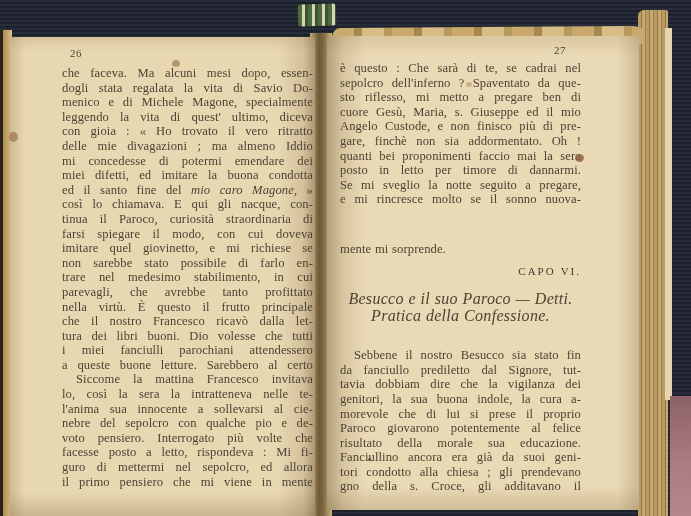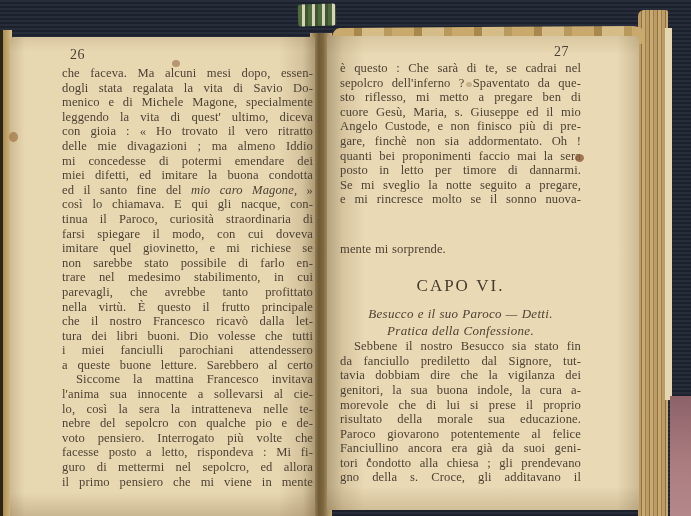--- a/index.html
+++ b/index.html
@@ -61,44 +61,44 @@
     left:327px; top:36px; width:312px; height:474px;
     border-radius:2px 4px 0 0;
     background:
       linear-gradient(90deg, rgba(100,78,45,.40) 0, rgba(130,105,65,.18) 5%, rgba(130,105,65,0) 12%),
       linear-gradient(270deg, rgba(120,95,55,.25) 0, rgba(120,95,55,0) 7%),
       linear-gradient(0deg, rgba(120,95,55,.22) 0, rgba(120,95,55,0) 5%),
       linear-gradient(180deg, rgba(150,125,80,.20) 0, rgba(150,125,80,0) 4%),
       #e9d9b4;
   }
   .pagenum{
-    position:absolute; font-size:14px; letter-spacing:.5px; color:#4a3f32;
+    position:absolute; font-size:11px; letter-spacing:.5px; color:#4a3f32;
   }
   .pagenum-left{ left:60px; top:10px; }
   .pagenum-right{ left:227px; top:8px; }
   .text-block{
     position:absolute; font-size:12.6px; line-height:14.6px;
     letter-spacing:.1px; word-spacing:.4px;
   }
   .text-left{ left:52px; top:29px; width:251px; }
   .text-right{ left:13px; top:25px; width:241px; }
   .tl{ text-align:justify; text-align-last:justify; }
   .tl.end{ text-align-last:left;margin-top:35px; }
   .tl.ind{ text-indent:14px; }
   .it{ font-style:italic; }
   .chapter-heading{
-    text-align:center; letter-spacing:2px; font-size:17px;
-    margin-top:22px; color:#463b2e;
+    text-align:right; letter-spacing:2px; font-size:11px;
+    margin-top:7px; color:#463b2e;
   }
   .chapter-subtitle{ margin-top:13px; }
   .chapter-subtitle .tl{
     text-align:left; text-align-last:center; font-style:italic;
-    font-size:13px; line-height:16.5px; letter-spacing:.3px;
+    font-size:16px; line-height:16.5px; letter-spacing:.3px;
   }
-  .para2{ margin-top:0; }
+  .para2{ margin-top:24px; }
   
   .stain{ position:absolute; border-radius:50%; filter:blur(.6px); }
   .stain-1{ left:172px; top:60px;  width:8px; height:7px; background:rgba(139,101,57,.55); }
   .stain-2{ left:9px;   top:132px; width:9px; height:10px; background:rgba(150,104,52,.6); }
   .stain-3{ left:575px; top:154px; width:9px; height:8px; background:rgba(141,92,60,.8); }
   .stain-4{ left:466px; top:82px;  width:6px; height:5px; background:rgba(150,115,70,.4); }
   .stain-5{ left:368px; top:458px; width:3px; height:3px; background:rgba(60,48,35,.7); }
 </style>
 </head>
 <body>
@@ -131,22 +131,22 @@
         <div class="tl">imitare quel giovinetto, e mi richiese se</div>
         <div class="tl">non sarebbe stato possibile di farlo en-</div>
         <div class="tl">trare nel medesimo stabilimento, in cui</div>
         <div class="tl">parevagli, che avrebbe tanto profittato</div>
         <div class="tl">nella virtù. È questo il frutto principale</div>
         <div class="tl">che il nostro Francesco ricavò dalla let-</div>
         <div class="tl">tura dei libri buoni. Dio volesse che tutti</div>
         <div class="tl">i miei fanciulli parochiani attendessero</div>
         <div class="tl">a queste buone letture. Sarebbero al certo</div>
         <div class="tl ind">Siccome la mattina Francesco invitava</div>
+        <div class="tl">lo, così la sera la intratteneva nelle te-</div>
         <div class="tl">l'anima sua innocente a sollevarsi al cie-</div>
-        <div class="tl">lo, così la sera la intratteneva nelle te-</div>
         <div class="tl">nebre del sepolcro con qualche pio e de-</div>
         <div class="tl">voto pensiero. Interrogato più volte che</div>
         <div class="tl">facesse posto a letto, rispondeva : Mi fi-</div>
         <div class="tl">guro di mettermi nel sepolcro, ed allora</div>
         <div class="tl">il primo pensiero che mi viene in mente</div>
       </div>
   </div>
 
   <div class="page page-right">
     <div class="pagenum pagenum-right">27</div>
@@ -168,22 +168,22 @@
       <div class="chapter-subtitle">
           <div class="tl">Besucco e il suo Paroco — Detti.</div>
           <div class="tl">Pratica della Confessione.</div>
         </div>
       <div class="para2">
           <div class="tl ind">Sebbene il nostro Besucco sia stato fin</div>
           <div class="tl">da fanciullo prediletto dal Signore, tut-</div>
           <div class="tl">tavia dobbiam dire che la vigilanza dei</div>
           <div class="tl">genitori, la sua buona indole, la cura a-</div>
           <div class="tl">morevole che di lui si prese il proprio</div>
+          <div class="tl">Paroco giovarono potentemente al felice</div>
           <div class="tl">risultato della morale sua educazione.</div>
-          <div class="tl">Paroco giovarono potentemente al felice</div>
           <div class="tl">Fanciullino ancora era già da suoi geni-</div>
           <div class="tl">tori condotto alla chiesa ; gli prendevano</div>
           <div class="tl">gno della s. Croce, gli additavano il</div>
         </div>
     </div>
   </div>
 
   <div class="stain stain-1"></div>
   <div class="stain stain-2"></div>
   <div class="stain stain-3"></div>

